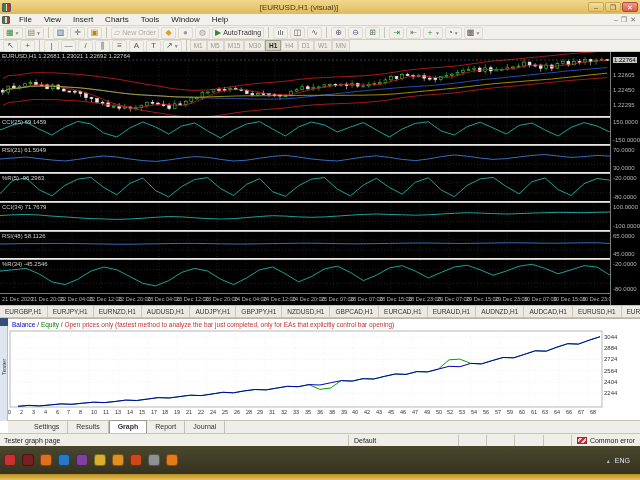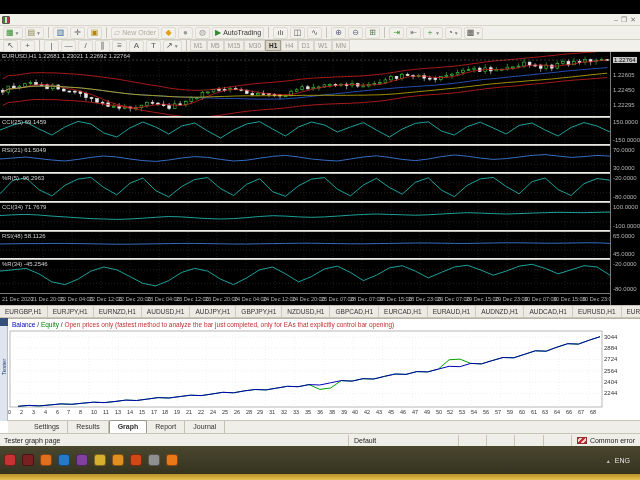--- a/index.html
+++ b/index.html
@@ -63,23 +63,39 @@
   #goldstrip{left:0;top:474px;width:640px;height:6px;background:linear-gradient(#b98f24,#e7c253)}
   svg{display:block}
   .grid{stroke:#2d2d2d;stroke-width:0.6;stroke-dasharray:1 2}
   .lvl{stroke:#3a3a3a;stroke-width:0.6;stroke-dasharray:1 2}
 </style>
 </head>
 <body>
 
 <div id="screen">
 
+  <div id="titlebar" class="abs">
+    <div id="app-logo"></div>
+    <div id="title-text">[EURUSD,H1 (visual)]</div>
+    <div class="win-btn">–</div>
+    <div class="win-btn">❐</div>
+    <div class="win-btn close">✕</div>
+  </div>
 
   <div id="menubar" class="abs">
     <div id="app-logo" style="width:8px;height:8px;margin-right:3px"></div>
+    <div id="menu-items" style="display:flex">
+        <span class="menu-item">File</span>
+        <span class="menu-item">View</span>
+        <span class="menu-item">Insert</span>
+        <span class="menu-item">Charts</span>
+        <span class="menu-item">Tools</span>
+        <span class="menu-item">Window</span>
+        <span class="menu-item">Help</span>
+      </div>
     <div id="menu-winctl">
         <span>–</span>
         <span>❐</span>
         <span>✕</span>
       </div>
   </div>
 
   <div id="toolbar1" class="abs toolbar">
       <div class="tb-btn">
         <span style="color: rgb(46, 139, 46);">▦</span>

